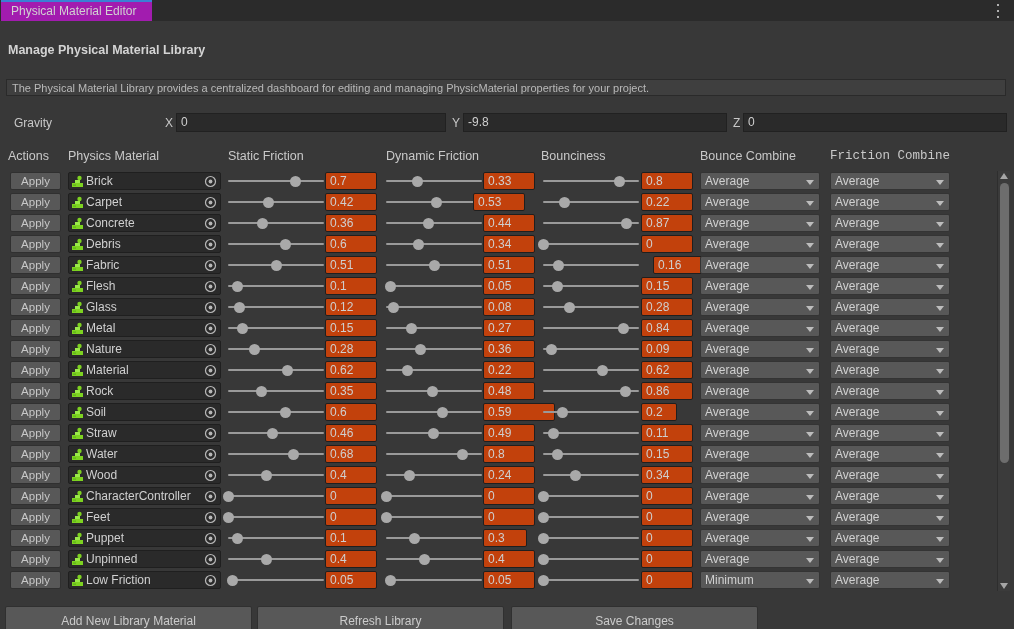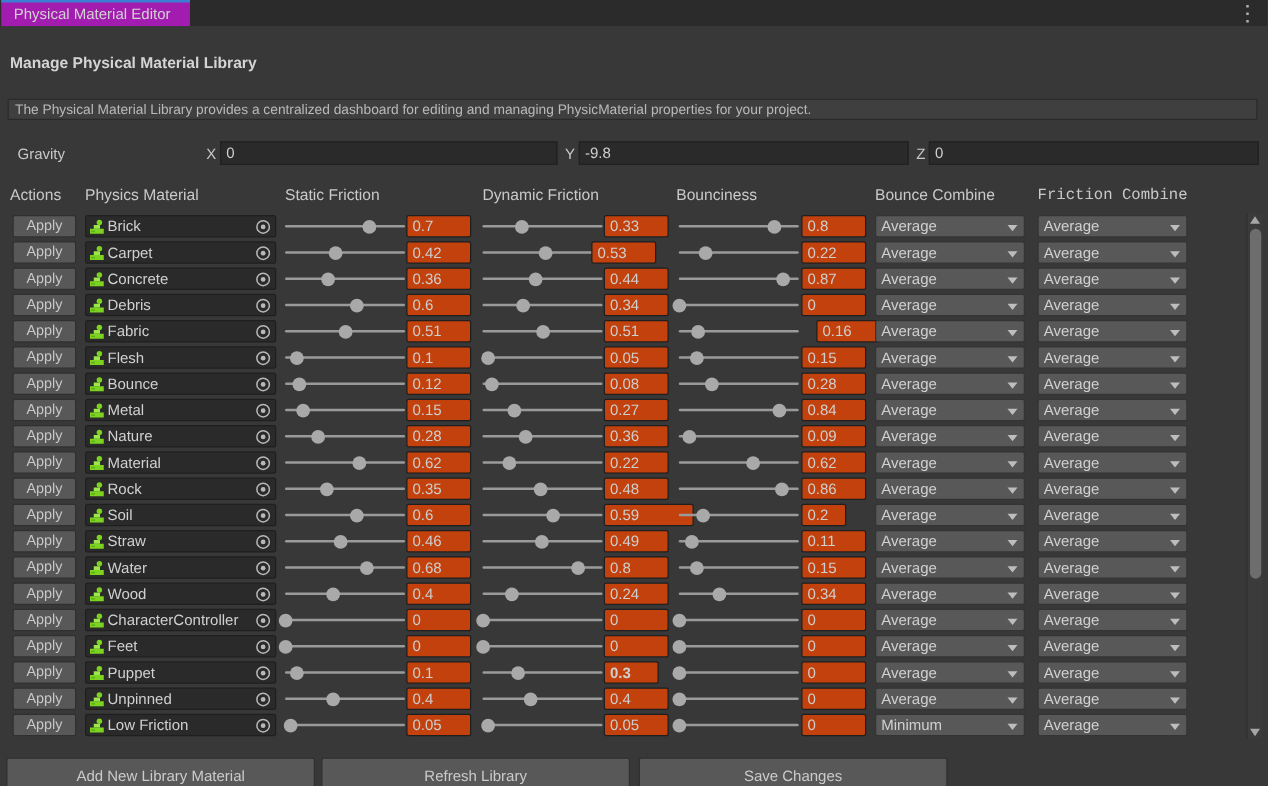--- a/index.html
+++ b/index.html
@@ -420,21 +420,21 @@
         </div>
         <div class="row">
           <div class="apply-btn">Apply</div>
           <div class="objfield">
             <span class="mat-icon"><svg width="13" height="13" viewBox="0 0 13 13">
                 <rect x="1" y="8" width="11" height="4" fill="#7ed321"></rect>
                 <rect x="4" y="5" width="5" height="3" fill="#9ae84a"></rect>
                 <circle cx="8.5" cy="3" r="2.2" fill="#7ed321"></circle>
                 <rect x="2" y="9.5" width="3" height="1.2" fill="#5bb016"></rect>
               </svg></span>
-            <span class="objname">Bounce</span>
+            <span class="objname">Glass</span>
             <span class="picker">
               <svg width="13" height="13" viewBox="0 0 13 13">
                 <circle cx="6.5" cy="6.5" r="5" fill="none" stroke="#b8b8b8" stroke-width="1.2"></circle>
                 <circle cx="6.5" cy="6.5" r="1.9" fill="#b8b8b8"></circle>
               </svg>
             </span>
           </div>
           <div class="slider" style="left:228px;width:96px;">
             <div class="strack"></div>
             <div class="sknob" style="left:11.52px;"></div>
@@ -822,21 +822,21 @@
           </div>
           <div class="slider" style="left:228px;width:96px;">
             <div class="strack"></div>
             <div class="sknob" style="left:9.600000000000001px;"></div>
           </div>
           <div class="numfield" style="left:325px;width:52px;">0.1</div>
           <div class="slider" style="left:386px;width:96px;">
             <div class="strack"></div>
             <div class="sknob" style="left:28.799999999999997px;"></div>
           </div>
-          <div class="numfield" style="left:483px;width:44px;font-weight:bold;">0.3</div>
+          <div class="numfield" style="left:483px;width:44px;">0.3</div>
           <div class="slider" style="left:543px;width:96px;">
             <div class="strack"></div>
             <div class="sknob" style="left:0px;"></div>
           </div>
           <div class="numfield" style="left:641px;width:52px;">0</div>
           <div class="dropdown" style="left:700px;width:120px;">Average<span class="ddarrow"></span></div>
           <div class="dropdown" style="left:830px;width:120px;">Average<span class="ddarrow"></span></div>
         </div>
         <div class="row">
           <div class="apply-btn">Apply</div>

